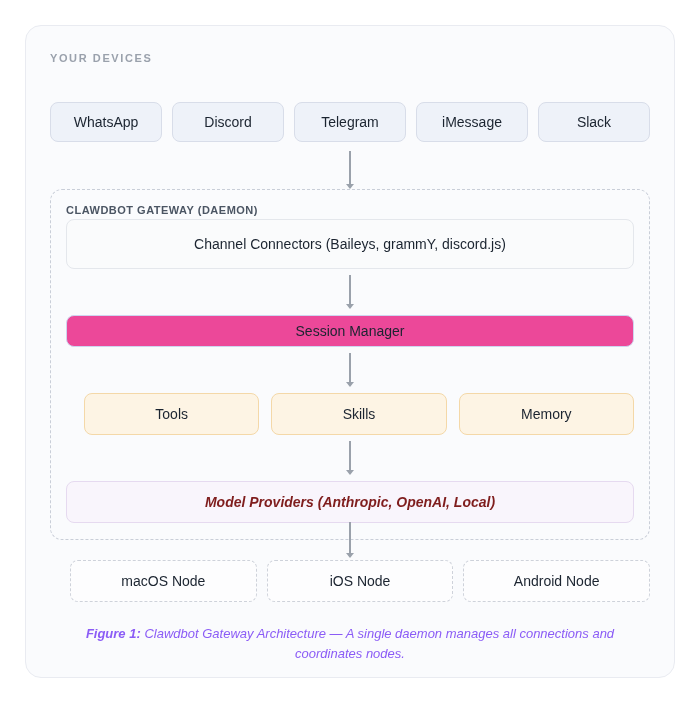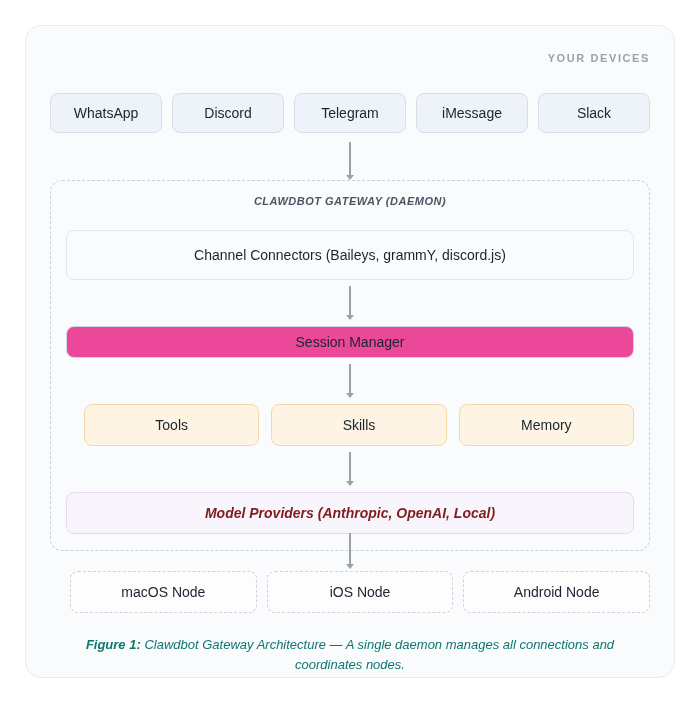--- a/index.html
+++ b/index.html
@@ -20,31 +20,31 @@
     top: 25px;
     width: 650px;
     height: 653px;
     box-sizing: border-box;
     background: #fafbfd;
     border: 1px solid #e9ebf1;
     border-radius: 16px;
     padding: 26px 24px 0 24px;
   }
   .section-label {
-    text-align: right;
+    text-align: left;
     font-size: 11px;
     font-weight: 700;
     letter-spacing: 1.6px;
     color: #9aa1ac;
     line-height: 13px;
   }
   .devices-row {
     display: flex;
     gap: 10px;
-    margin-top: 28px;
+    margin-top: 37px;
   }
   .device-box {
     flex: 1;
     height: 40px;
     box-sizing: border-box;
     background: #eef2f9;
     border: 1px solid #d8dde9;
     border-radius: 8px;
     display: flex;
     align-items: center;
@@ -76,28 +76,27 @@
     z-index: 2;
   }
   .gateway {
     border: 1.5px dashed #c9ced8;
     border-radius: 12px;
     box-sizing: border-box;
     padding: 14px 15px 16px 15px;
     background: transparent;
   }
   .gateway-label {
-    text-align: center;
+    text-align: left;
     font-size: 11px;
     font-weight: 700;
     letter-spacing: 0.5px;
     color: #4b5563;
     line-height: 13px;
-    margin-bottom: 22px;
-    font-style: italic;
+    margin-bottom: 2px;
   }
   .gbox {
     box-sizing: border-box;
     border-radius: 8px;
     display: flex;
     align-items: center;
     justify-content: center;
     font-size: 14px;
     color: #1b2430;
   }
@@ -147,21 +146,21 @@
     font-size: 14px;
     color: #1b2430;
   }
   .caption {
     margin: 22px auto 0 auto;
     max-width: 575px;
     text-align: center;
     font-style: italic;
     font-size: 13px;
     line-height: 1.55;
-    color: #0f766e;
+    color: #8b5cf6;
   }
   .caption .prefix { font-weight: 700; }
 </style>
 </head>
 <body>
 
 <div class="page">
   <div class="card">
 
     <div class="section-label">YOUR DEVICES</div>

